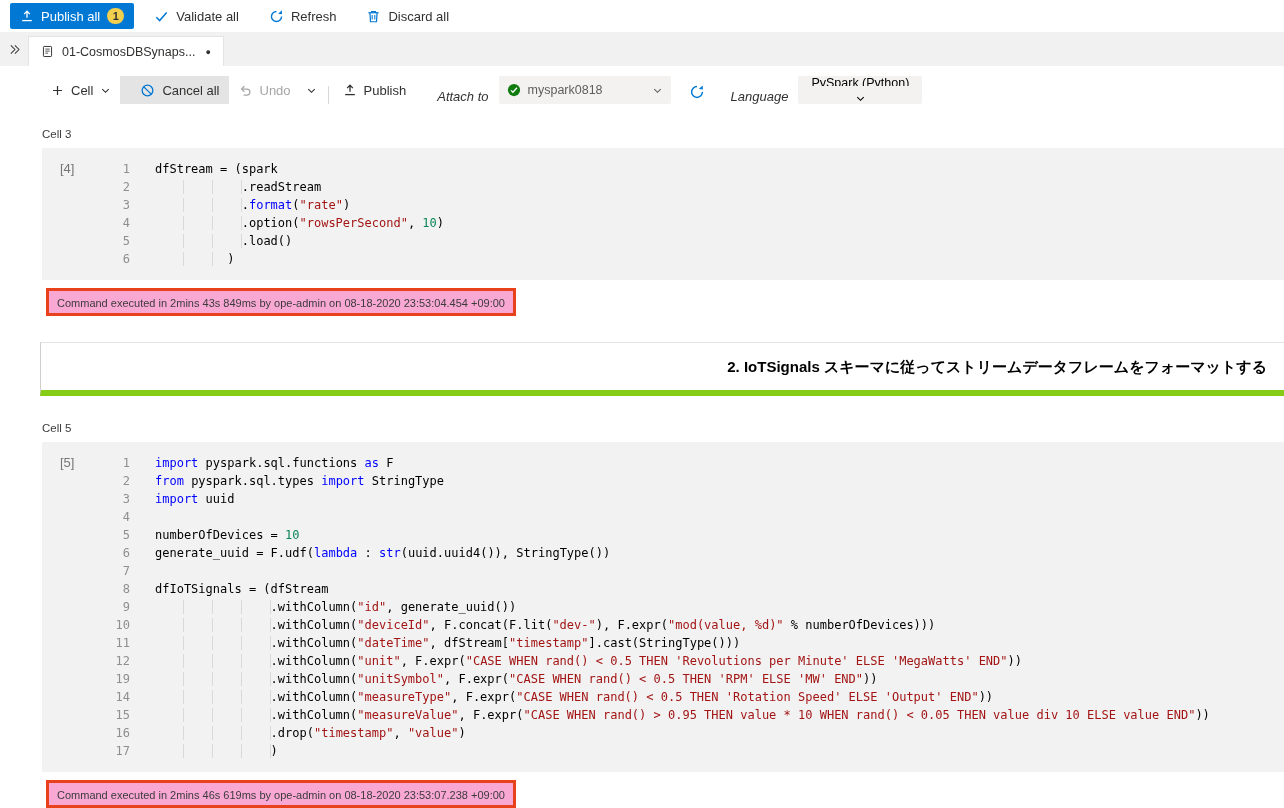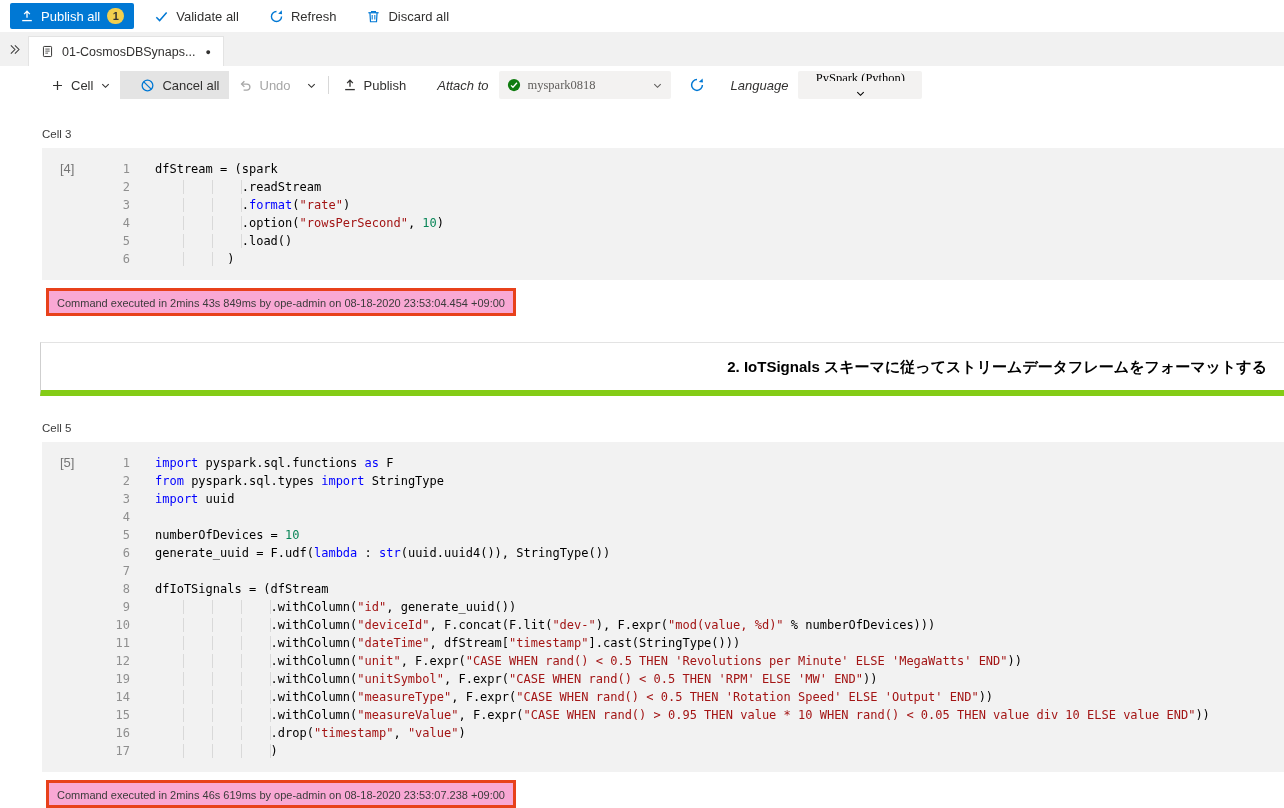--- a/index.html
+++ b/index.html
@@ -15,29 +15,29 @@
   .cmd-btn { display:flex; align-items:center; gap:7px; background:none; border:none; height:26px; padding:0 10px; margin-left:10px; font-size:13px; color:#323130; cursor:pointer; }
   .blue { color:#0078d4; }
 
   
   .tab-strip { height:34px; background:#f1f1f1; display:flex; align-items:stretch; }
   .collapse-btn { width:28px; display:flex; align-items:center; justify-content:center; background:none; border:none; color:#3b3b3b; cursor:pointer; }
   .tab { margin-top:4px; display:flex; align-items:center; gap:8px; background:#fff; border:1px solid #e3e3e3; border-bottom:none; padding:0 12px; font-size:12.5px; color:#323130; cursor:pointer; }
   .dirty-dot { font-size:9px; color:#323130; margin-left:2px; }
 
   
-  .nb-toolbar { height:38px; background:#fff; display:flex; align-items:center; padding-left:42px; font-size:13px; }
+  .nb-toolbar { height:38px; background:#fff; display:flex; align-items:flex-end; padding-left:42px; font-size:13px; }
   .tb-btn { display:flex; align-items:center; gap:7px; height:28px; padding:0 9px; background:none; border:none; font-size:13px; color:#323130; cursor:pointer; }
   .tb-btn.active { background:#e4e4e4;padding-left:20px; }
   .tb-btn.disabled { color:#a6a6a6; }
   .chev-only { padding:0 6px; }
   .divider { width:1px; height:18px; background:#d8d8d8; margin:0 5px; }
   .tb-label { margin:0 10px 0 22px;font-style:italic; }
   .select { display:flex; align-items:center; gap:7px; height:28px; background:#f3f2f1; border-radius:2px; padding:0 8px; font-size:12.5px; color:#605e5c; cursor:pointer; border:none; }
-  .sel-text { flex:1; text-align:left; white-space:nowrap; overflow:hidden;font-family:Liberation Serif, serif; }
+  .sel-text { flex:1; text-align:left; white-space:nowrap; overflow:hidden; }
   .attach-select { width:172px; }
   .language-select { width:124px; color:#000000;flex-direction:column; }
   .icon-btn { background:none; border:none; padding:4px; margin-left:14px; cursor:pointer; }
 
   
   .content { padding-top:24px; background:#fff; }
   .cell-label { margin-left:42px; margin-bottom:8px; font-size:11.5px; color:#3b3b3b; }
   .code-cell { margin-left:42px; background:#f2f2f2; padding:12px 0; display:flex; align-items:flex-start; }
   .exec-count { width:58px; padding-left:18px; font-size:13px; color:#757575; line-height:18px; flex:none; }
   .line-numbers { width:30px; text-align:right; font-family:"DejaVu Sans Mono",monospace; font-size:12px; line-height:18px; color:#8f8f8f; flex:none; }

